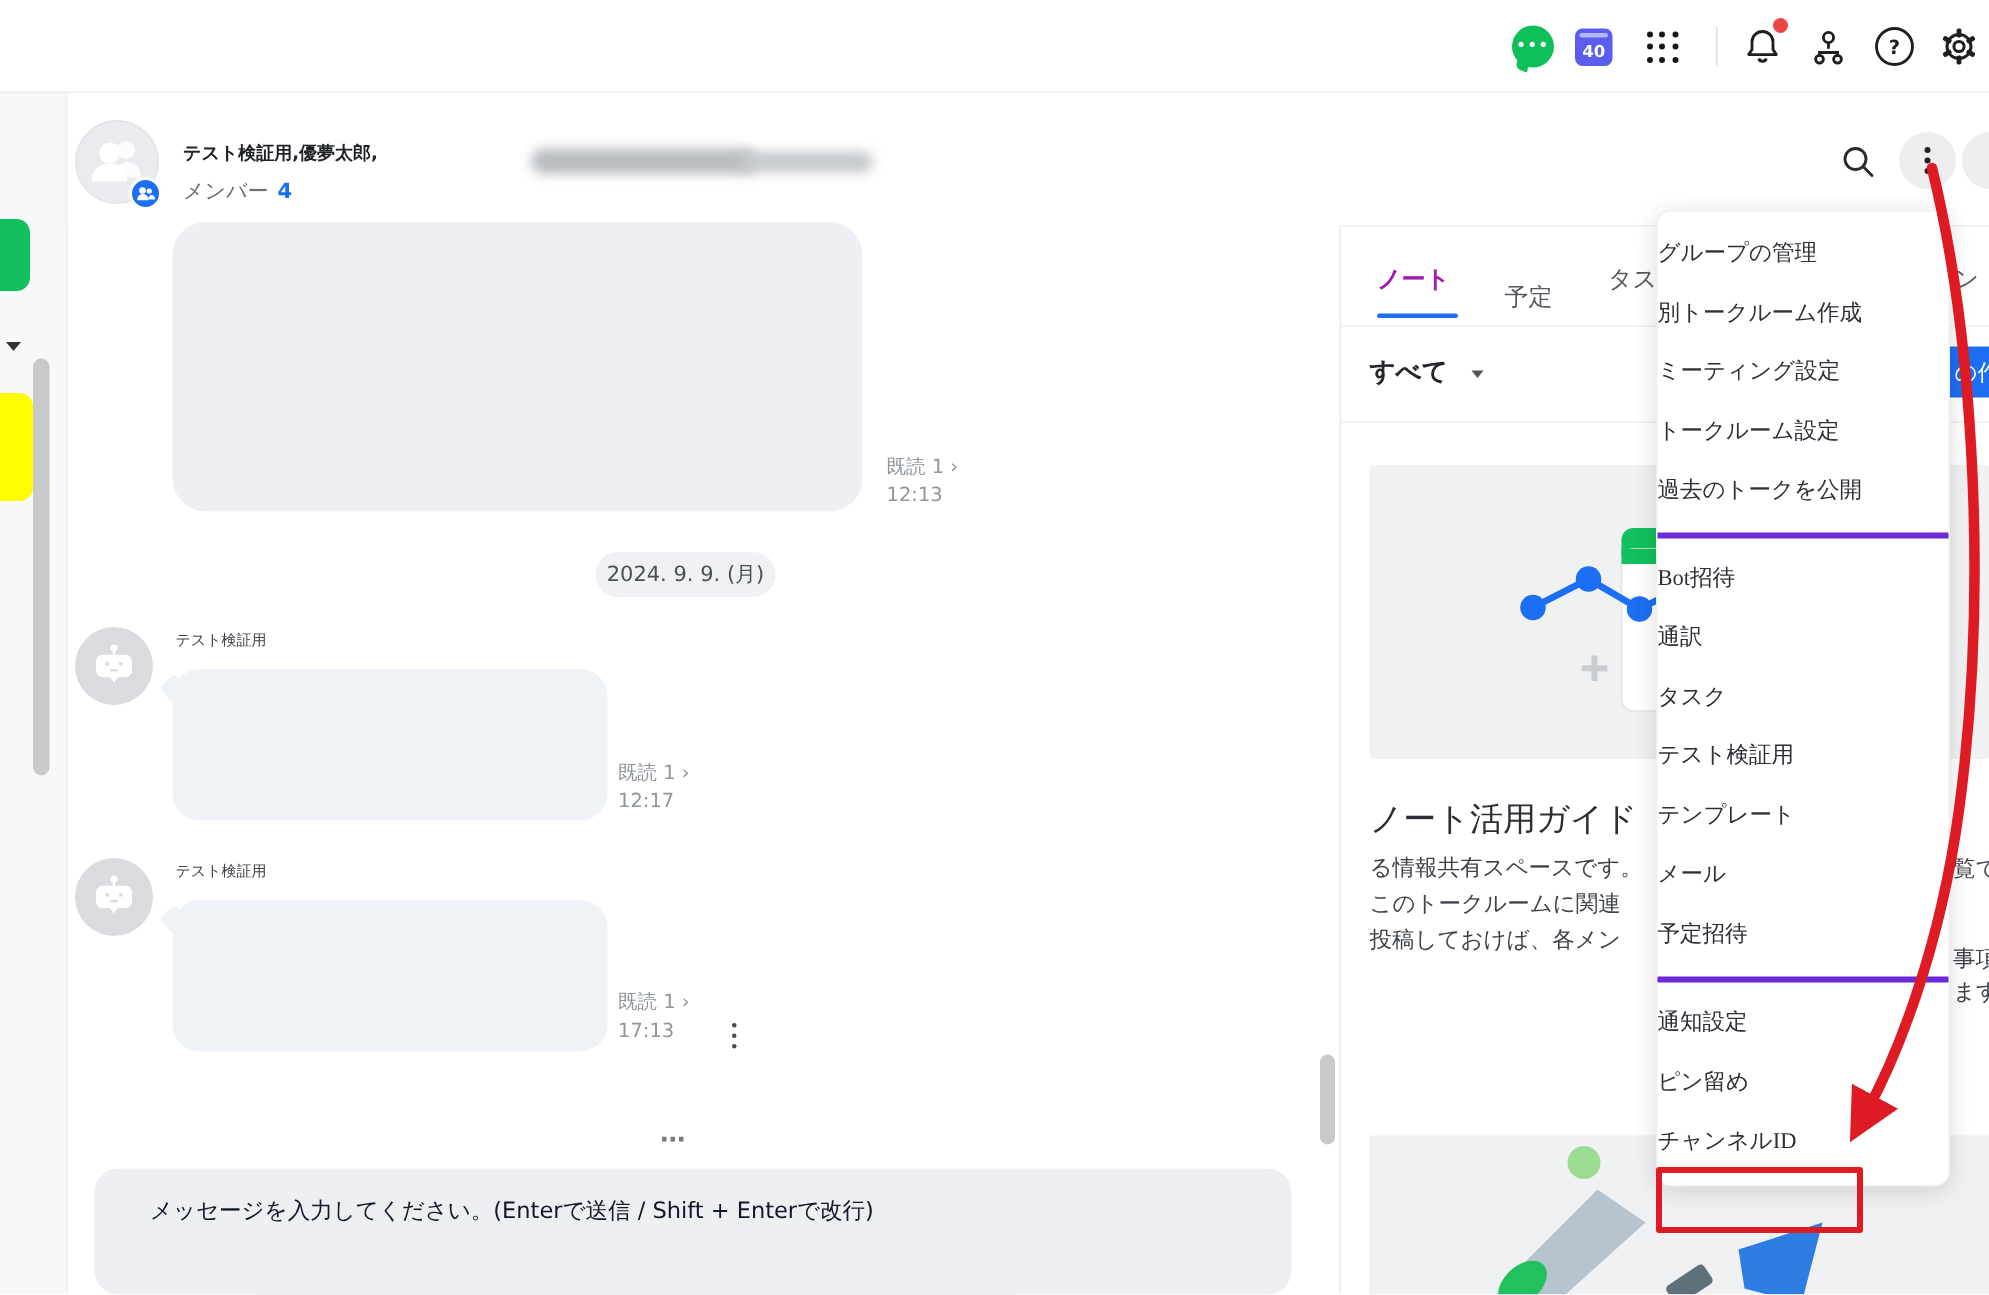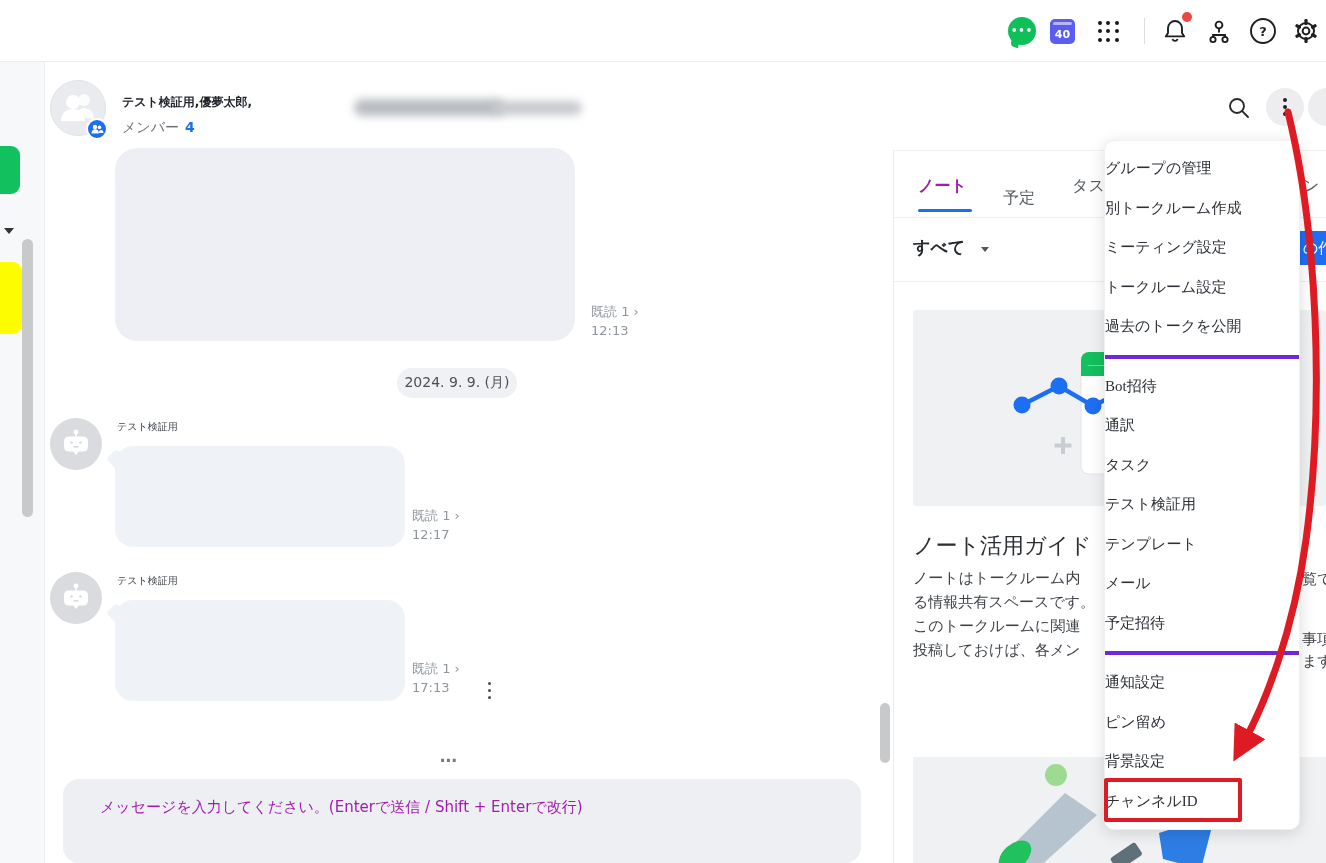--- a/index.html
+++ b/index.html
@@ -59,21 +59,21 @@
                display:flex; align-items:center; justify-content:center; font-size:14px; color:#4b4f55; }
   .bot-avatar { width:52px; height:52px; border-radius:50%; background:#d9dbde; display:flex; align-items:center; justify-content:center;}
   .sender-name { font-size:10px; color:#3f444a; }
   .bubble-bot { width:290px; height:101px; background:#eff3f8; border-radius:18px; }
   .bubble-bot::before { content:""; position:absolute; left:-6px; top:6px; width:14px; height:14px;
                         background:#eff3f8; transform:rotate(48deg); border-radius:3px; }
   .msg-kebab { left:484px; top:678px; display:flex; flex-direction:column; gap:4px; padding:4px; }
   .msg-kebab i { width:3px; height:3px; border-radius:50%; background:#4a4a4a; }
   .more-dots { left:440px; top:750px; font-size:17px; color:#7a7a7a; letter-spacing:2px; font-weight:bold; }
   .input-box { left:63px; top:779px; width:798px; height:84px; background:#edeff3; border-radius:16px; }
-  .input-ph { left:100px; top:798px; font-size:15px; color:#a21caf; white-space:nowrap; }
+  .input-ph { left:100px; top:798px; font-size:15px; color:#0f172a; white-space:nowrap; }
   .chat-scroll { left:880px; top:703px; width:10px; height:60px; border-radius:5px; background:#c7c9cb; }
 
   
   .panel { left:893px; top:150px; width:433px; height:713px; background:#fff;
            border-left:1px solid #ebebeb; border-top:1px solid #f0f0f0; }
   .tab { font-size:16px; color:#565b61; white-space:nowrap; }
   .tab.active { color:#a21caf; font-weight:bold; }
   .tab-underline { left:918px; top:209px; width:54px; height:3px; border-radius:2px; background:#1c6ef2; }
   .panel-line1 { left:894px; top:217px; width:432px; height:1px; background:#efefef; }
   .panel-line2 { left:894px; top:281px; width:432px; height:1px; background:#efefef; }
@@ -264,21 +264,20 @@
     <polyline points="109,95 146,76 180,96 214,79" fill="none" stroke="#1c6ef2" stroke-width="4.5"></polyline>
     <circle cx="109" cy="95" r="8.5" fill="#1c6ef2"></circle>
     <circle cx="146" cy="76" r="8.5" fill="#1c6ef2"></circle>
     <circle cx="180" cy="96" r="8.5" fill="#1c6ef2"></circle>
     <rect x="148" y="127" width="4" height="17" fill="#c9ccd0"></rect>
     <rect x="141.5" y="133.5" width="17" height="4" fill="#c9ccd0"></rect>
   </svg>
 </div>
 <div class="abs guide-title">ノート活用ガイド</div>
 <div class="abs guide-lines">
-  <div>ノートはトークルーム内</div>
   <div>る情報共有スペースです。</div>
   <div>このトークルームに関連</div>
   <div>投稿しておけば、各メン</div>
 </div>
 <div class="abs frag" style="left:1302px; top:570px;">覧て</div>
 <div class="abs frag" style="left:1302px; top:630px;">事項</div>
 <div class="abs frag" style="left:1302px; top:652px;">ます</div>
 
 <div class="abs mega-card">
   <svg width="413" height="106" viewBox="0 0 413 106">
@@ -303,21 +302,20 @@
     <li>通訳</li>
     <li>タスク</li>
     <li>テスト検証用</li>
     <li>テンプレート</li>
     <li>メール</li>
     <li>予定招待</li>
   </ul>
   <ul>
     <li>通知設定</li>
     <li>ピン留め</li>
-    <li>背景設定</li>
     <li>チャンネルID</li>
   </ul>
 </div>
 <div class="abs red-box"></div>
 
 <svg class="abs arrow-layer">
   <defs>
     <marker id="ah" markerWidth="5" markerHeight="5" refX="1.5" refY="2.5" orient="auto" markerUnits="strokeWidth">
       <path d="M0,0 L5,2.5 L0,5 z" fill="#de1a22"></path>
     </marker>

